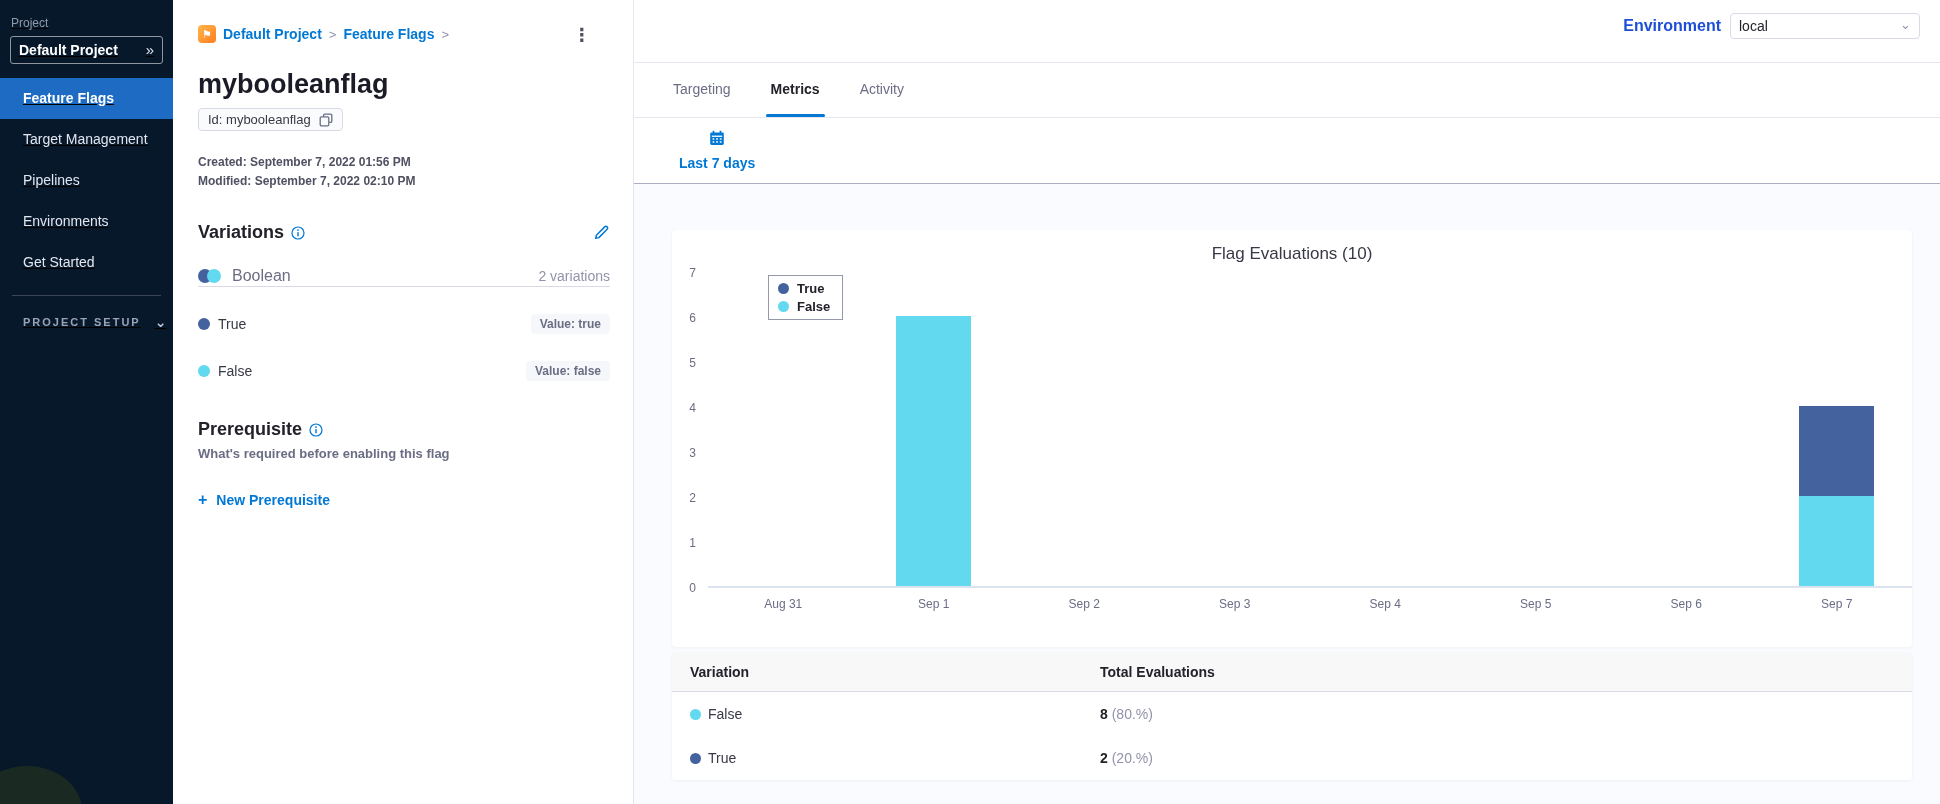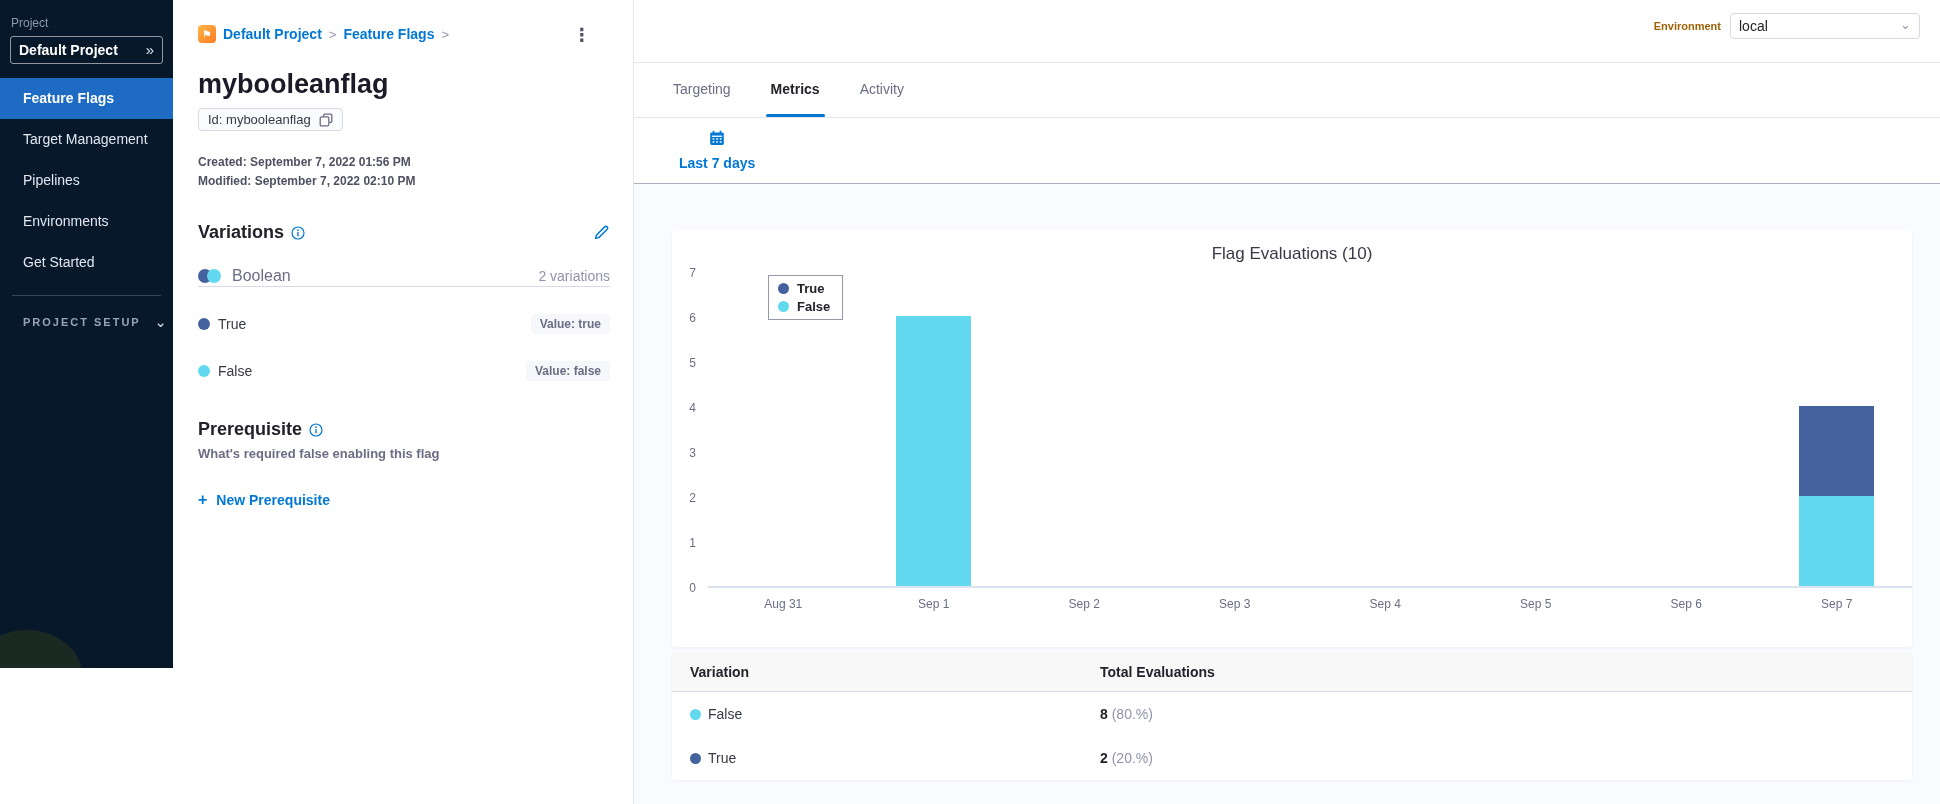--- a/index.html
+++ b/index.html
@@ -1,21 +1,21 @@
 <!DOCTYPE html>
 <html><head>
 <meta charset="utf-8">
 <style>
   * { margin:0; padding:0; box-sizing:border-box; }
   html,body { width:1940px; height:804px; overflow:hidden; background:#fff;
     font-family:"Liberation Sans","DejaVu Sans",sans-serif; }
   .app { position:relative; width:1940px; height:804px; display:flex; }
 
   
-  .sidebar { width:173px; height:668px; background:#07182b; position:relative; flex:0 0 173px; overflow:hidden; }
+  .sidebar { width:173px; height:804px; background:#07182b; position:relative; flex:0 0 173px; overflow:hidden;text-decoration:underline; }
   .proj-label { color:#8f98ab; font-size:12px; padding:16px 0 6px 11px; }
   .proj-select { margin:0 10px; border:1px solid rgba(255,255,255,.55); border-radius:3px;
     padding:4px 8px 5px 8px; display:flex; align-items:center; justify-content:space-between;
     color:#fff; font-size:14px; font-weight:700; cursor:pointer; }
   .proj-select .dbl { font-weight:400; font-size:15px; color:#dfe4ee; }
   .nav { margin-top:14px; }
   .nav-item { height:41px; line-height:41px; padding-left:23px; color:#e2e6ef; font-size:14px; cursor:pointer; }
   .nav-item.active { background:#1d6bc2; color:#fff; font-weight:600; }
   .side-div { border-top:1px solid #3a4558; margin:12px 12px 0 12px; }
   .proj-setup { display:flex; align-items:center; gap:14px; padding:18px 0 0 23px;
@@ -57,21 +57,21 @@
   .prereq-head { margin-top:38px; }
   .prereq-sub { margin-top:6px; font-size:13px; font-weight:600; color:#6b6d85; }
   .new-prereq { margin-top:30px; display:flex; align-items:center; gap:9px; color:#0278d5;
     font-size:14px; font-weight:700; cursor:pointer; }
   .new-prereq .plus { font-size:16px; font-weight:600; }
 
   
   .right { flex:1; display:flex; flex-direction:column; background:#fff; }
   .env-bar { height:63px; border-bottom:1px solid #e4e5ee; position:relative; }
   .env-ctl { position:absolute; right:20px; top:13px; display:flex; align-items:center; gap:9px; }
-  .env-label { font-size:11px; font-weight:700; color:#a16207;padding-left:16px; }
+  .env-label { font-size:16px; font-weight:700; color:#1d4ed8;padding-left:16px; }
   .env-select { width:190px; height:26px; border:1px solid #d9dae5; border-radius:4px; background:#fff;
     display:flex; align-items:center; justify-content:space-between; padding:0 8px; cursor:pointer; }
   .env-select .val { font-size:14px; color:#22222a; }
   .env-select .chev { color:#9293ab; font-size:13px; margin-top:-4px; }
   .tabs { height:55px; border-bottom:1px solid #e4e5ee; display:flex; align-items:stretch; padding-left:19px; }
   .tab { margin:0 15px; padding:0 5px; line-height:53px; font-size:14px; color:#6b6d85; cursor:pointer; position:relative; }
   .tab.active { color:#22222a; font-weight:700; }
   .tab.active::after { content:""; position:absolute; left:0; right:0; bottom:0; height:3px; background:#0278d5; border-radius:2px; }
   .filter-bar { height:66px; border-bottom:1px solid #aaaec0; display:flex; align-items:center; padding-left:45px; }
   .date-btn { display:flex; align-items:center; gap:9px; color:#0278d5; font-size:14px; font-weight:700; cursor:pointer;flex-direction:column; }
@@ -206,21 +206,21 @@
     <div class="sec-head prereq-head">
       <span>Prerequisite</span>
       <span>
         <svg width="14" height="14" viewBox="0 0 14 14">
             <circle cx="7" cy="7" r="6" fill="none" stroke="#0278d5" stroke-width="1.2"></circle>
             <circle cx="7" cy="4.1" r="0.95" fill="#0278d5"></circle>
             <rect x="6.3" y="5.9" width="1.4" height="4.5" rx="0.7" fill="#0278d5"></rect>
           </svg>
       </span>
     </div>
-    <div class="prereq-sub">What's required false enabling this flag</div>
+    <div class="prereq-sub">What's required before enabling this flag</div>
     <div class="new-prereq">
       <span class="plus">+</span>
       <span>New Prerequisite</span>
     </div>
   </div>
 
   <div class="right">
     <div class="env-bar">
       <div class="env-ctl">
         <span class="env-label">Environment</span>

